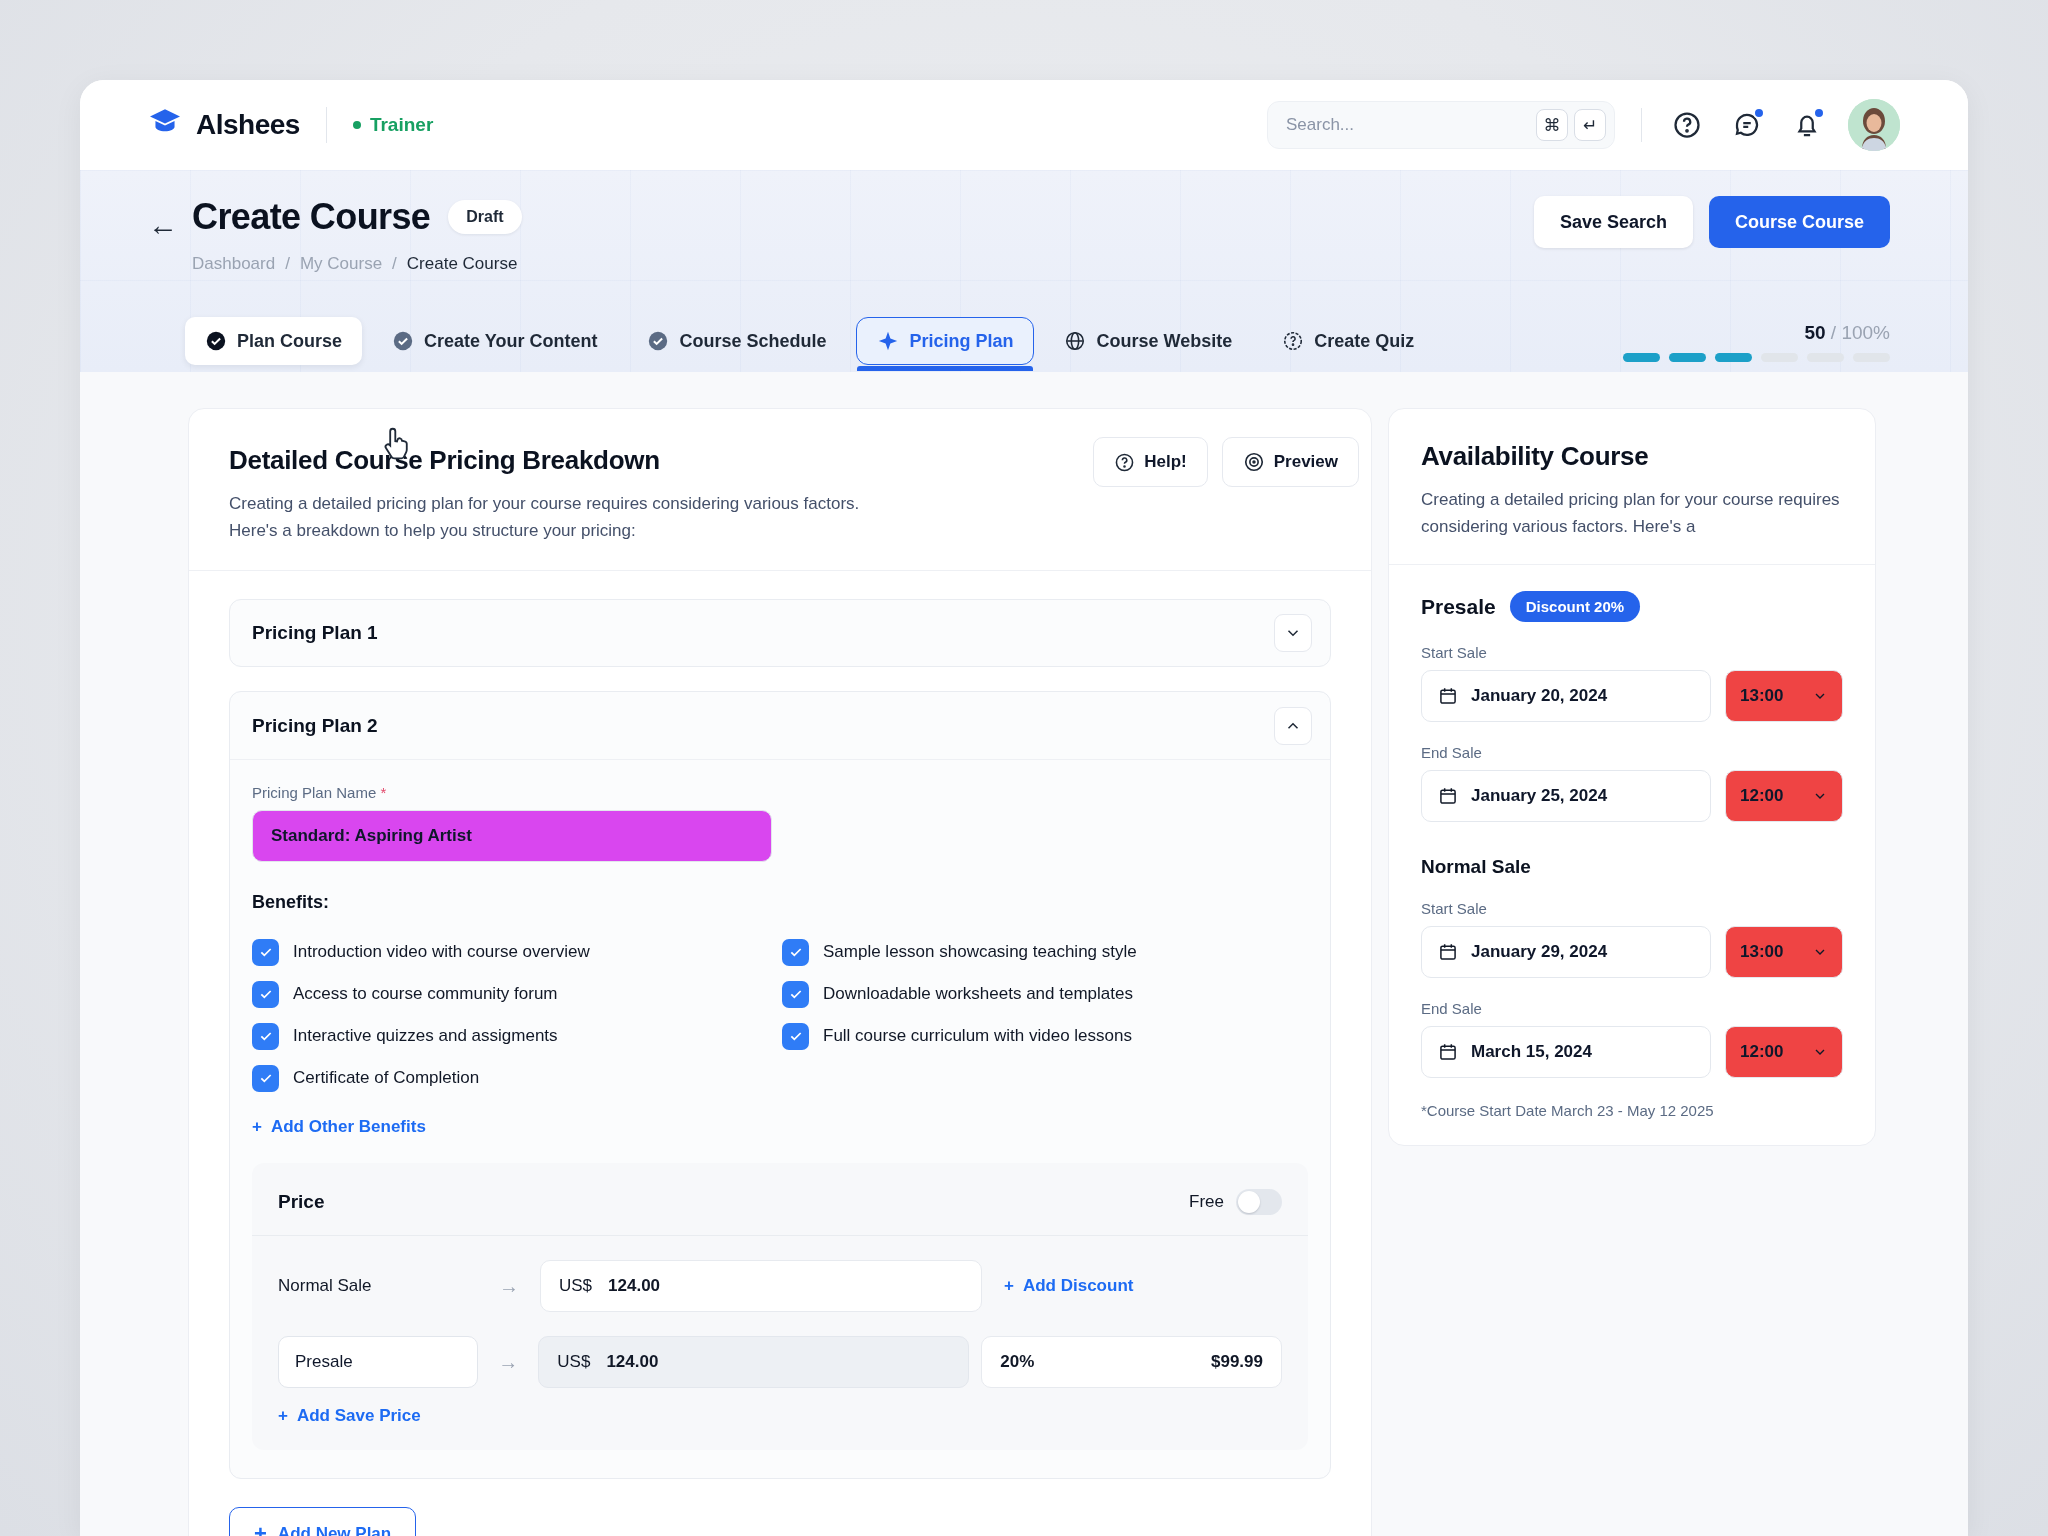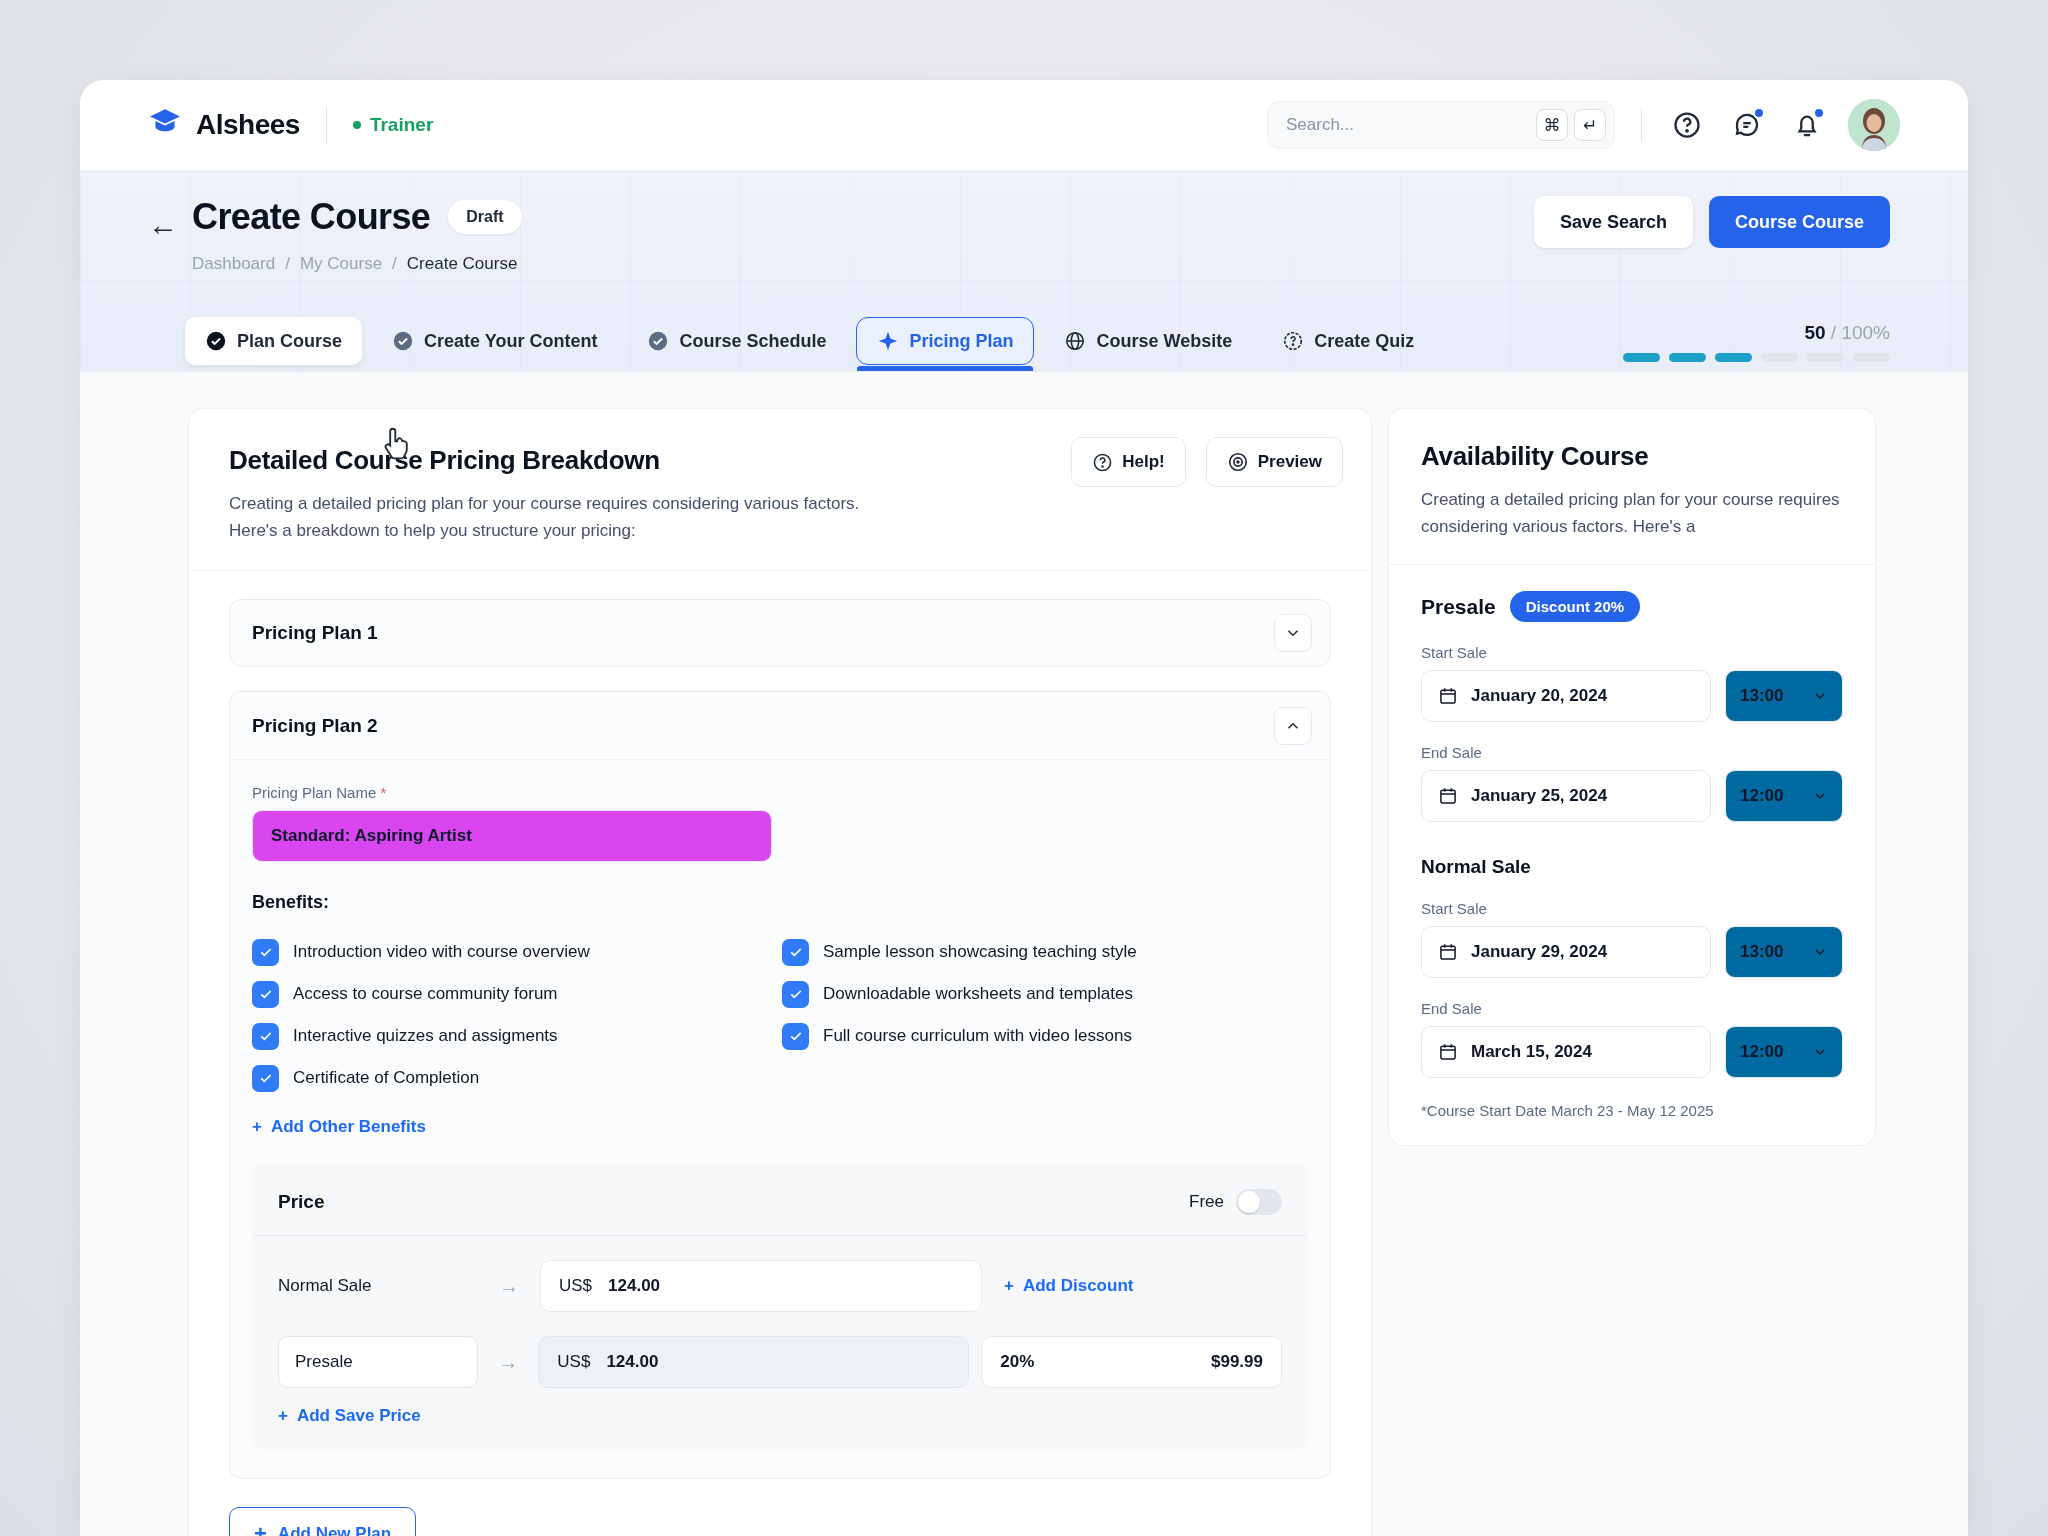--- a/index.html
+++ b/index.html
@@ -71,21 +71,21 @@
 
   
   .content { position:absolute; left:0; top:292px; width:100%; height:1164px; background:#F8F9FB; }
 
   .card { background:#fff; border:1px solid #ECEEF3; border-radius:16px; }
   .left-card { position:absolute; left:108px; top:36px; width:1184px; height:1160px; padding:36px 40px; }
   .right-card { position:absolute; left:1308px; top:36px; width:488px; height:738px; padding:32px 32px 28px; }
 
   .card-h1 { font-size:26px; font-weight:800; letter-spacing:-.3px; color:#0B1220; }
   .card-desc { font-size:17px; line-height:27px; color:#44506A; margin-top:14px; }
-  .card-actions { position:absolute; right:28px; top:28px; display:flex; gap:20px; }
+  .card-actions { position:absolute; right:12px; top:28px; display:flex; gap:14px; }
   .mini-btn { display:flex; align-items:center; gap:9px; background:#fff; border:1px solid #E6E9EF; border-radius:10px; padding:0 20px; height:50px; font-size:17px; font-weight:600; color:#0F172A; font-family:"Liberation Sans",sans-serif; }
   .card-divider { height:1px; background:#EEF0F4; margin:26px -40px 0; }
 
   .plan-box { border:1px solid #E9ECF1; border-radius:12px; background:#FBFCFD; }
   .plan-collapsed { margin-top:28px; height:68px; display:flex; align-items:center; justify-content:space-between; padding:0 18px 0 22px; }
   .plan-title { font-size:19px; font-weight:700; color:#0B1220; }
   .chev-btn { width:38px; height:38px; background:#fff; border:1px solid #E6E9EF; border-radius:9px; display:flex; align-items:center; justify-content:center; }
   .plan-expanded { margin-top:24px; padding-bottom:28px; }
   .plan-exp-header { height:68px; display:flex; align-items:center; justify-content:space-between; padding:0 18px 0 22px; border-bottom:1px solid #EEF0F4; }
   .plan-body { padding:24px 22px 0; }
@@ -123,21 +123,21 @@
   .add-plan-btn { margin-top:28px; display:inline-flex; align-items:center; gap:11px; height:54px; padding:0 24px; border:1.5px solid #2563EB; border-radius:10px; background:#fff; color:#1D6BF3; font-size:17px; font-weight:600; font-family:"Liberation Sans",sans-serif; }
 
   
   .avail-divider { height:1px; background:#EEF0F4; margin:24px -32px 0; }
   .sale-head { display:flex; align-items:center; gap:14px; margin-top:26px; }
   .sale-title { font-size:21px; font-weight:800; color:#0B1220; }
   .pill-badge { background:#2563EB; color:#fff; border-radius:999px; padding:7px 16px; font-size:15px; font-weight:600; }
   .small-label { font-size:15px; color:#5B6B84; margin-top:22px; }
   .dt-row { display:flex; gap:14px; margin-top:9px; }
   .date-box { flex:1; height:52px; border:1px solid #E4E8EE; border-radius:10px; background:#fff; display:flex; align-items:center; gap:13px; padding:0 16px; font-size:17px; font-weight:600; color:#0F172A; }
-  .time-box { width:118px; height:52px; border:1px solid #E4E8EE; border-radius:10px; background:#0369a1; display:flex; align-items:center; justify-content:space-between; padding:0 14px; font-size:17px; font-weight:600; color:#0F172A; }
+  .time-box { width:118px; height:52px; border:1px solid #E4E8EE; border-radius:10px; background:#ef4444; display:flex; align-items:center; justify-content:space-between; padding:0 14px; font-size:17px; font-weight:600; color:#0F172A; }
   .normal-title { font-size:19px; font-weight:800; color:#0B1220; margin-top:34px; }
   .note { font-size:15px; color:#5B6B84; margin-top:24px; }
 </style>
 </head>
 <body>
 
 <div class="stage">
   <div class="app">
 
     <div class="topbar">

